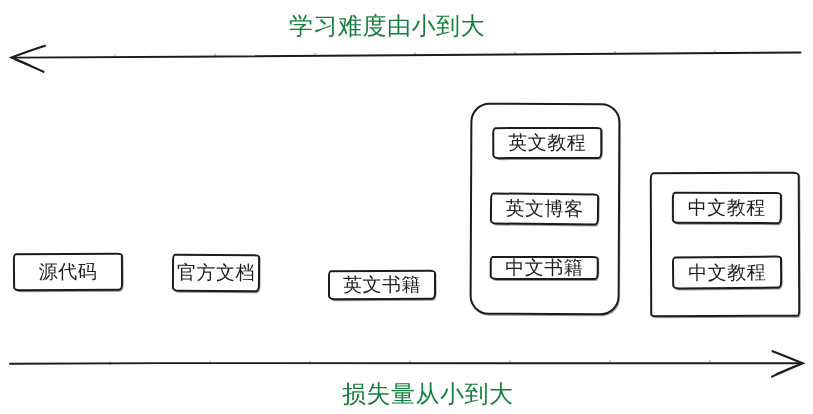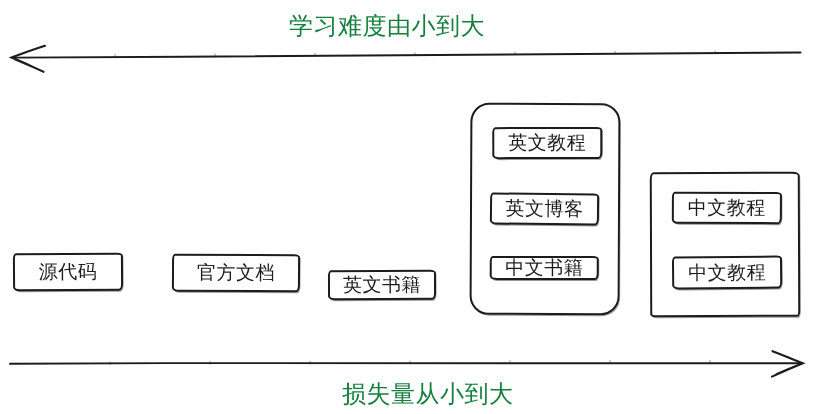--- a/index.html
+++ b/index.html
@@ -47,21 +47,21 @@
   .sketch-group {
     position: absolute;
     box-sizing: border-box;
     border: 2px solid #1c1c1c;
     background: transparent;
     border-radius: 4px 7px 3px 6px / 7px 4px 6px 3px;
     box-shadow: 1px 1.5px 0 -0.5px rgba(28,28,28,0.45);
   }
   
   .box-source   { left: 13px;  top: 253px; width: 110px; height: 38px; transform: rotate(-0.35deg); }
-  .box-docs     { left: 172px; top: 254px; width: 128px; height: 38px; transform: rotate(0.3deg); }
+  .box-docs     { left: 172px; top: 254px; width: 88px; height: 38px; transform: rotate(0.3deg); }
   .box-enbooks  { left: 328px; top: 270px; width: 108px; height: 30px; transform: rotate(-0.25deg); }
   
   .group-a { left: 470px; top: 103px; width: 150px; height: 212px; transform: rotate(0.25deg); border-radius: 19px; }
   .group-a .item-1 { left: 20px; top: 22px;  width: 110px; height: 32px; transform: rotate(-0.4deg); }
   .group-a .item-2 { left: 18px; top: 88px;  width: 109px; height: 32px; transform: rotate(0.35deg); }
   .group-a .item-3 { left: 18px; top: 151px; width: 109px; height: 24px; transform: rotate(-0.3deg); text-align: center; }
   
   .group-b { left: 650px; top: 172px; width: 150px; height: 145px; transform: rotate(-0.2deg); }
   .group-b .item-1 { left: 20px; top: 18px; width: 110px; height: 32px; transform: rotate(0.35deg); }
   .group-b .item-2 { left: 20px; top: 82px; width: 110px; height: 33px; transform: rotate(-0.35deg); }

